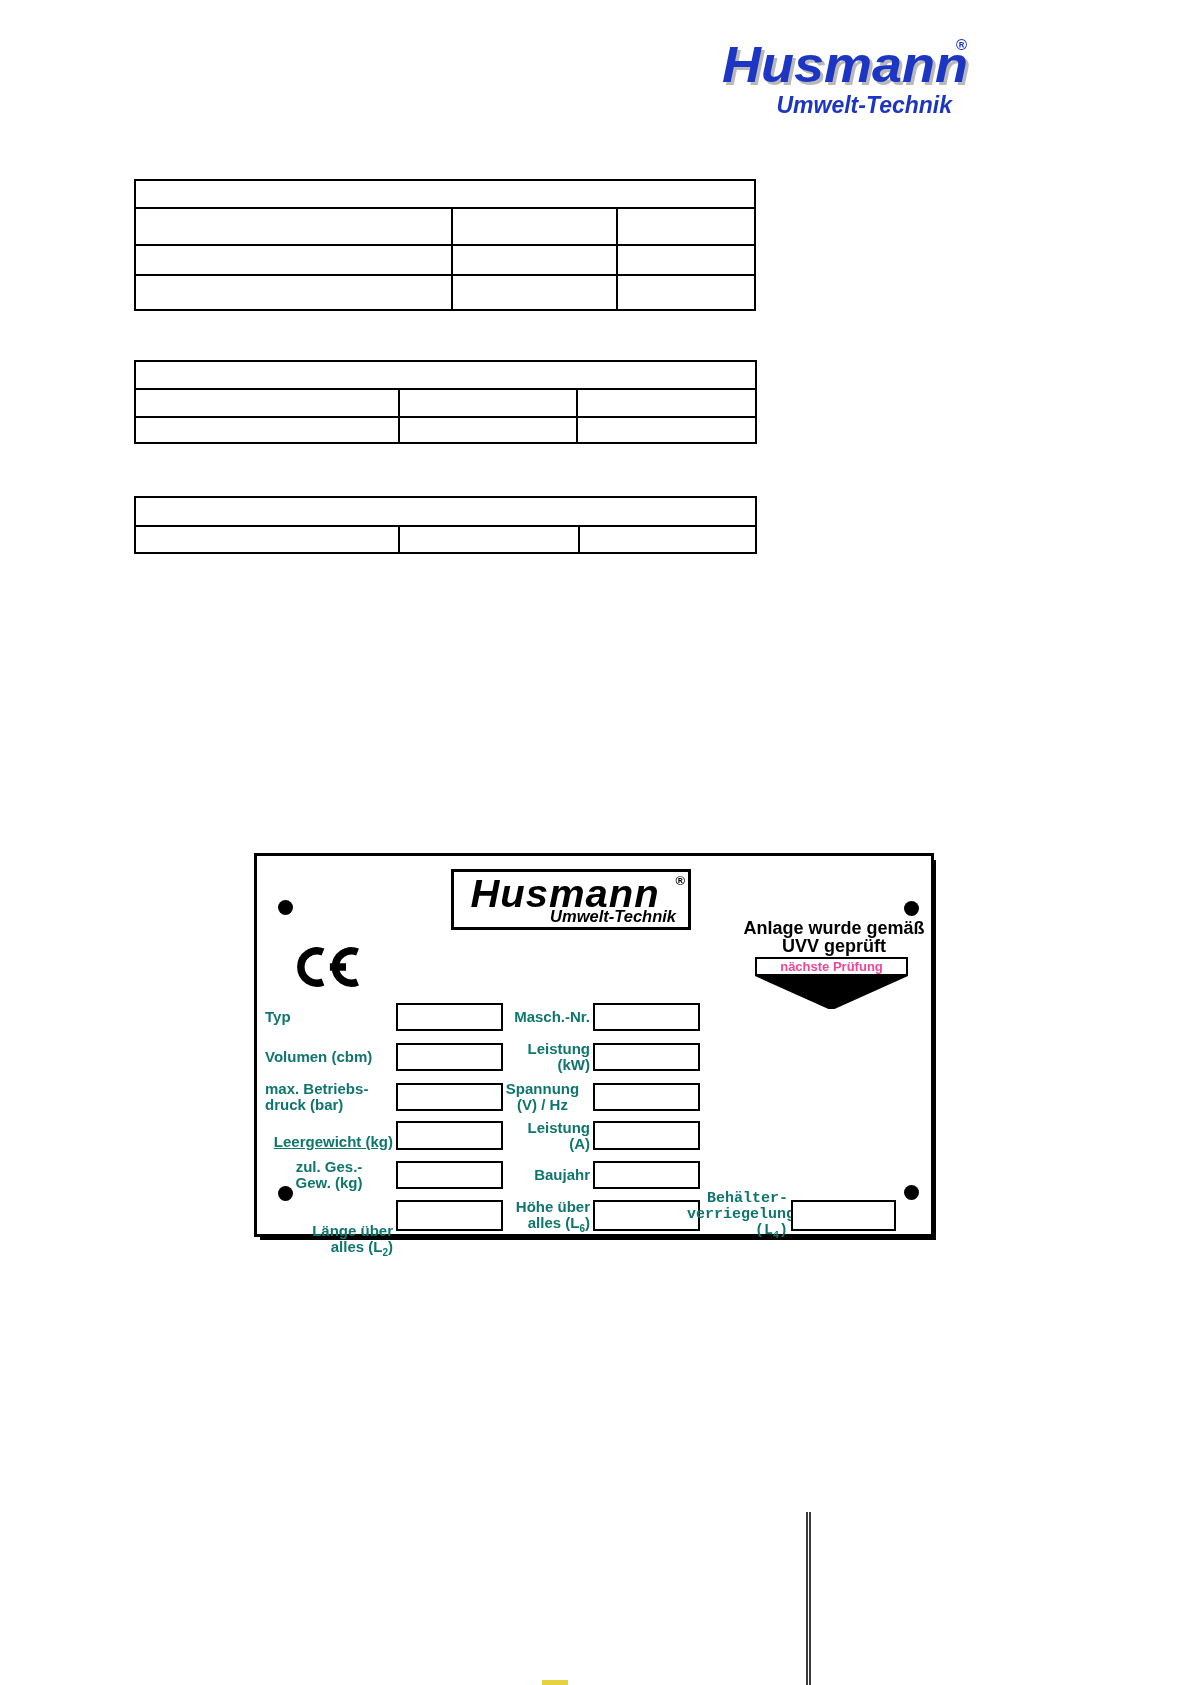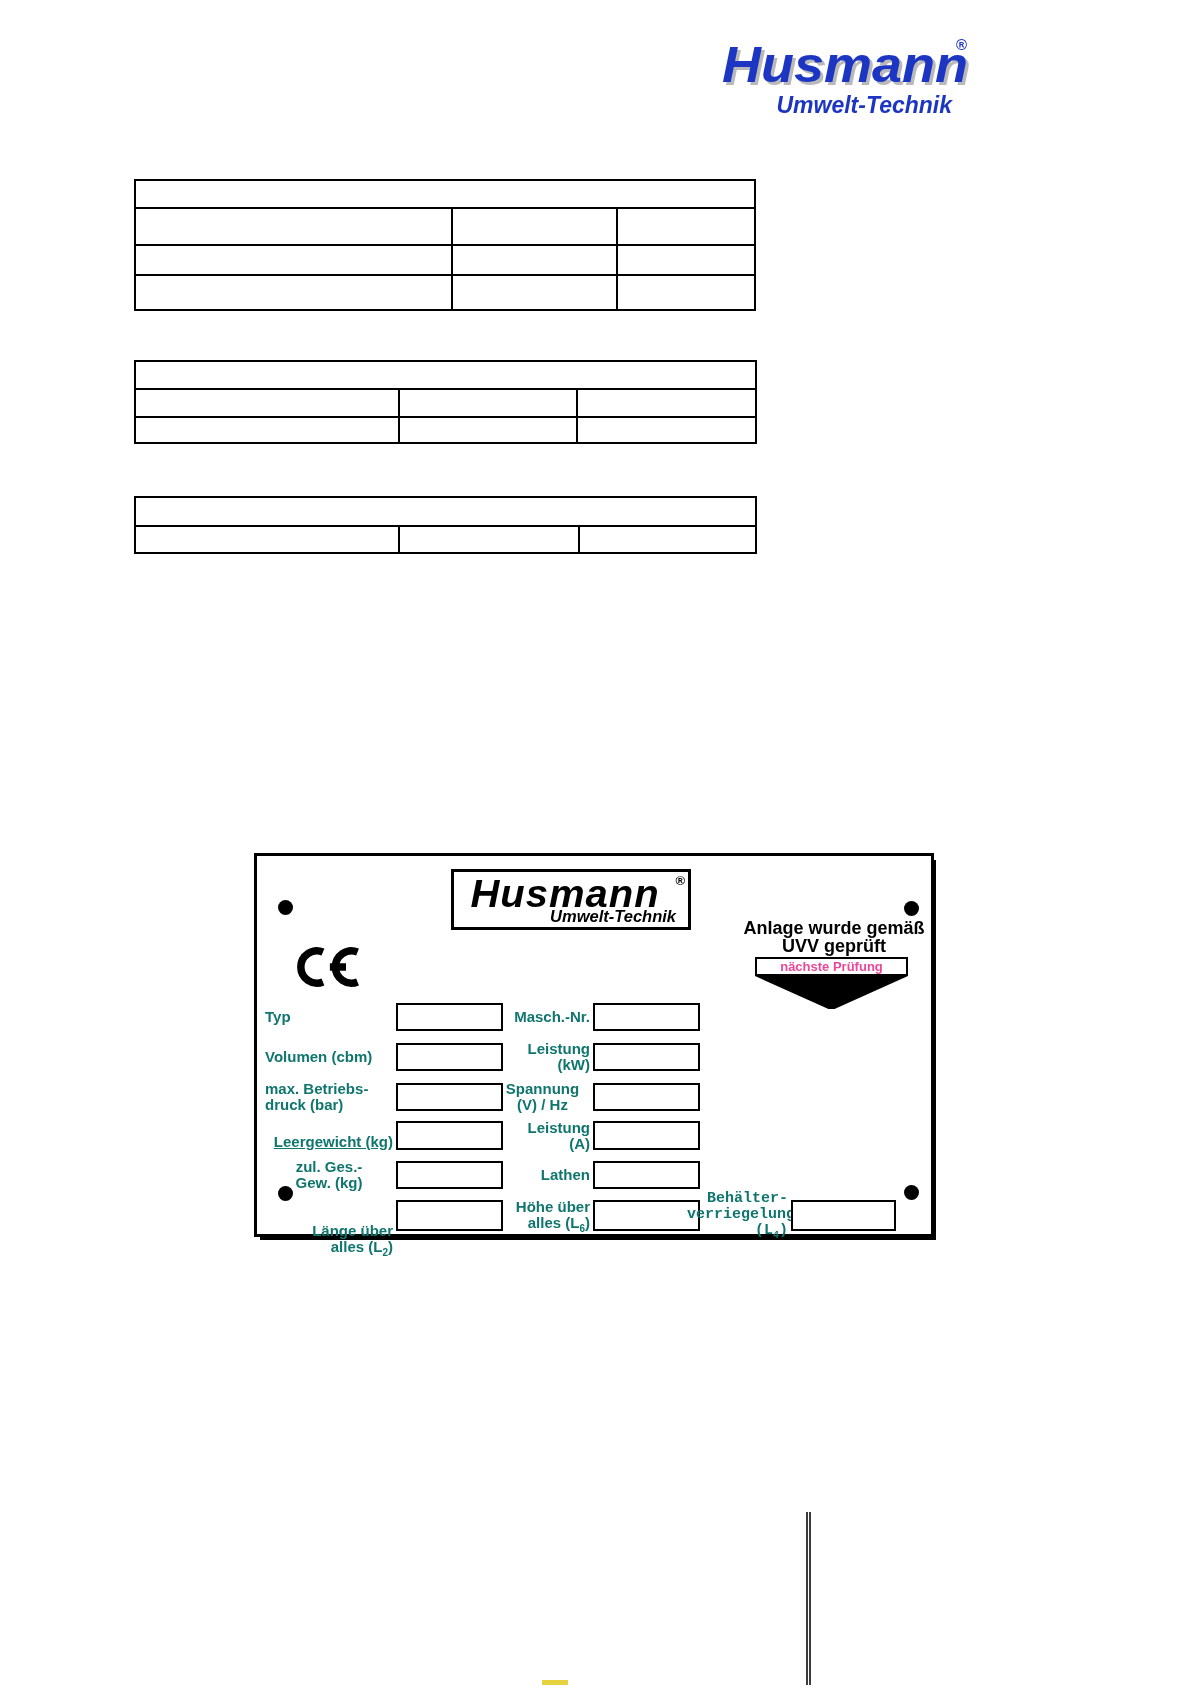--- a/index.html
+++ b/index.html
@@ -209,21 +209,21 @@
         <span>Leistung</span>
         <span>(A)</span>
       </div>
       <div class="np-box" style="left: 336px; width: 107px; top: 265px; height: 29px;"></div>
       <div class="np-label" style="left: 8px; width: 128px; top: 298px; height: 42px; text-align: center;">
         <span>zul. Ges.-</span>
         <span>Gew. (kg)</span>
       </div>
       <div class="np-box" style="left: 139px; width: 107px; top: 305px; height: 28px;"></div>
       <div class="np-label" style="left: 238px; width: 95px; top: 298px; height: 42px; text-align: right;">
-        <span>Lathen</span>
+        <span>Baujahr</span>
       </div>
       <div class="np-box" style="left: 336px; width: 107px; top: 305px; height: 28px;"></div>
       <div class="np-label" style="left: 8px; width: 128px; top: 337px; height: 45px; text-align: right; margin-top: 24px;">
         <span>Länge über</span>
         <span>alles (L<sub>2</sub>)</span>
       </div>
       <div class="np-box" style="left: 139px; width: 107px; top: 344px; height: 31px;"></div>
       <div class="np-label" style="left: 238px; width: 95px; top: 337px; height: 45px; text-align: right;">
         <span>Höhe über</span>
         <span>alles (L<sub>6</sub>)</span>

